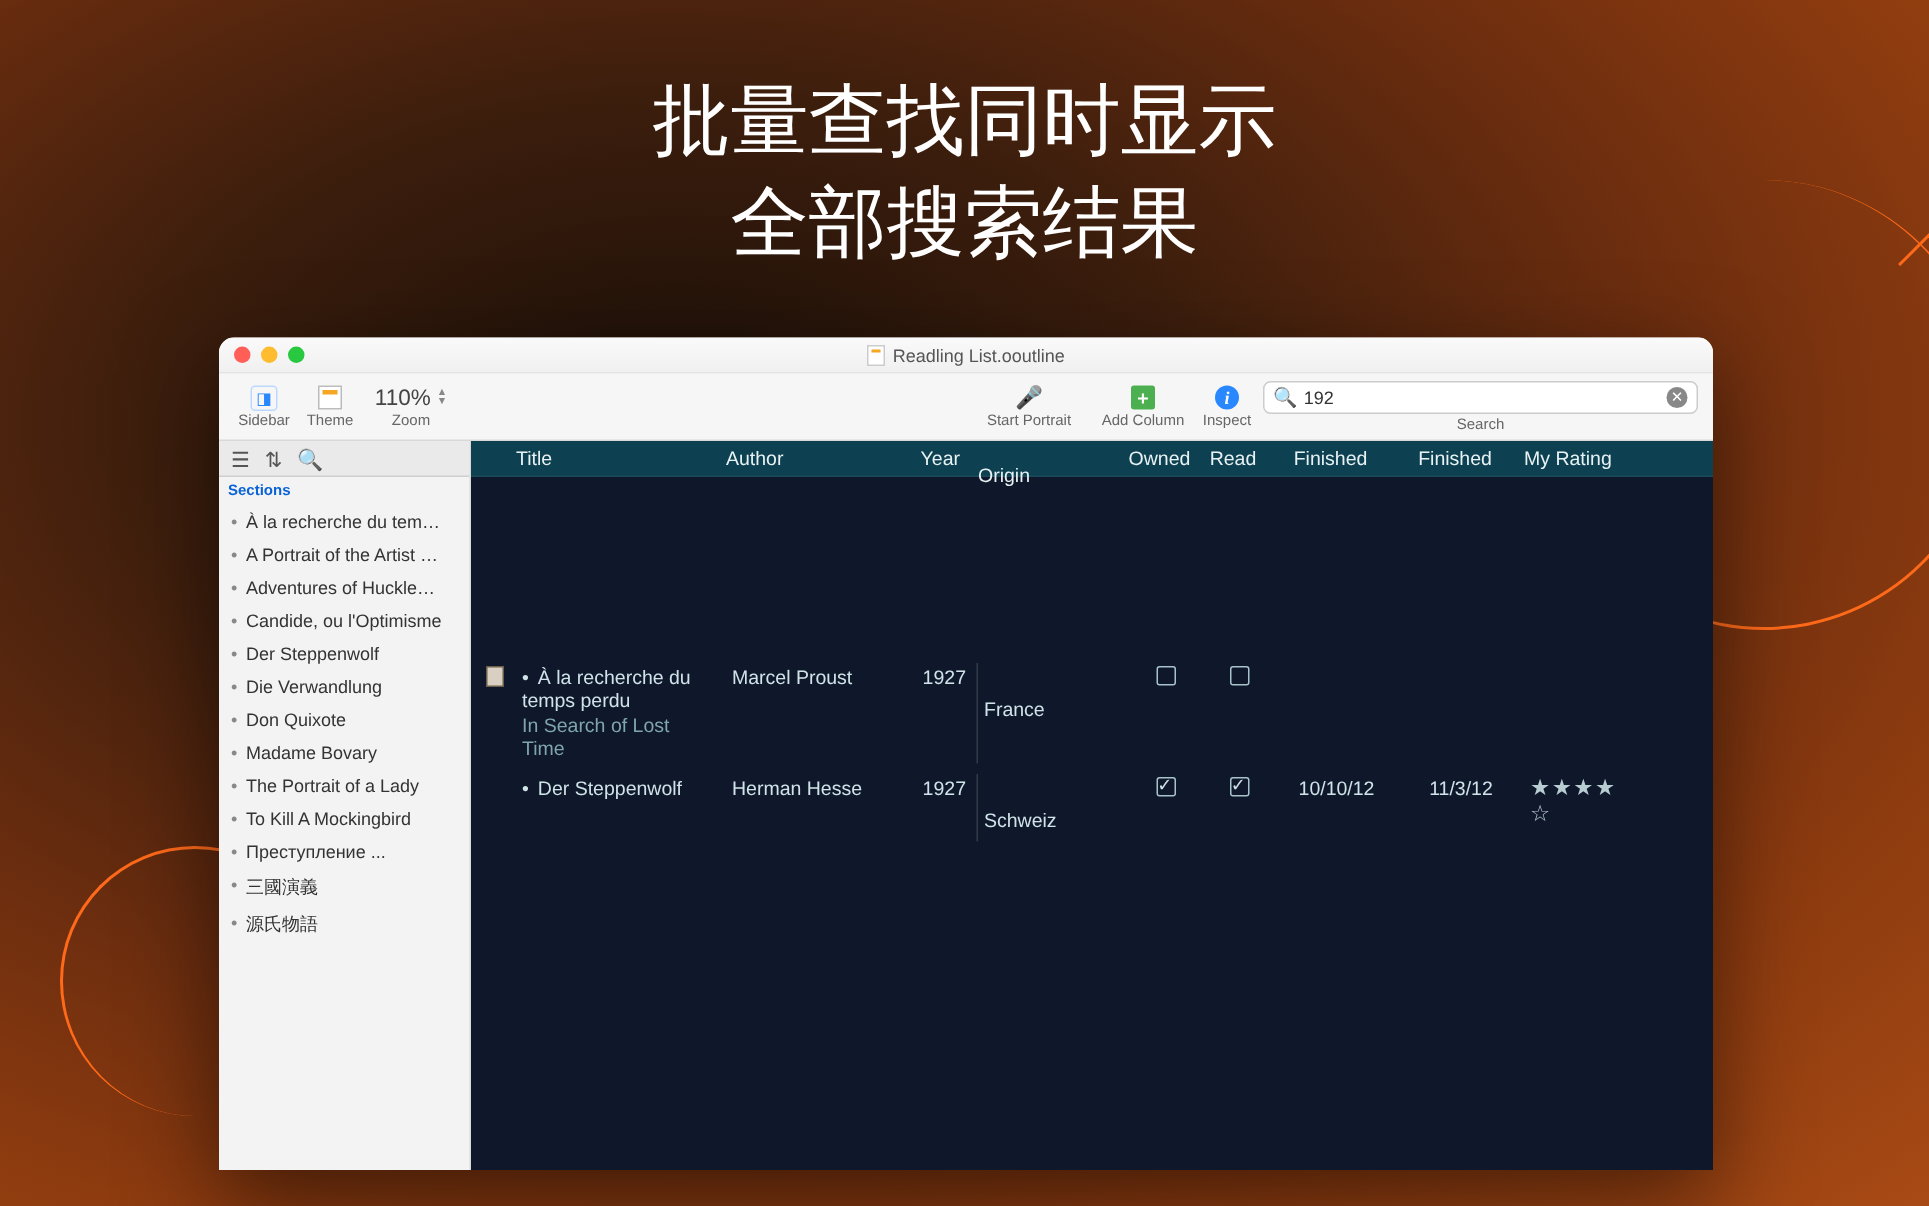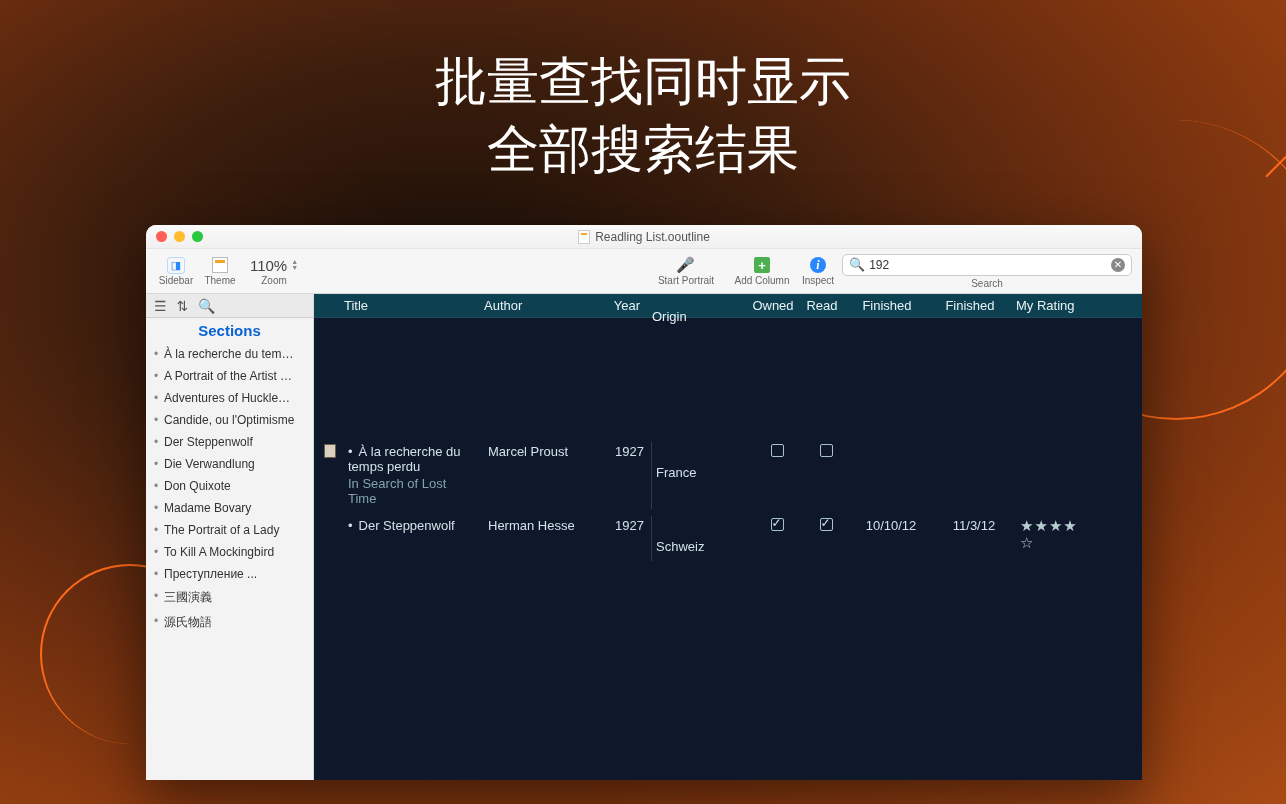--- a/index.html
+++ b/index.html
@@ -57,21 +57,21 @@
 .tb-spacer{flex:1;}
 .zoom-val{font-size:12px;color:#444;display:flex;align-items:center;gap:4px;}
 .search-wrap{display:flex;flex-direction:column;align-items:center;}
 .search-box{width:290px;height:22px;background:#fff;border:1px solid #ccc;border-radius:5px;display:flex;align-items:center;padding:0 6px;font-size:12px;color:#333;}
 .search-box .mag{color:#888;margin-right:4px;font-size:13px;}
 .search-box .x{margin-left:auto;width:14px;height:14px;border-radius:50%;background:#888;color:#fff;display:flex;align-items:center;justify-content:center;font-size:10px;cursor:pointer;}
 .body{flex:1;display:flex;overflow:hidden;}
 .sidebar{width:168px;background:#f3f3f3;border-right:1px solid #d8d8d8;display:flex;flex-direction:column;}
 .sb-tools{height:24px;background:#eaeaea;border-bottom:1px solid #d0d0d0;display:flex;align-items:center;gap:10px;padding:0 8px;color:#555;}
 .sb-tools span{font-size:14px;}
-.sb-header{font-size:15px;color:#0a63d6;font-weight:600;padding:4px 6px;text-align:center;}
+.sb-header{font-size:10px;color:#0a63d6;font-weight:600;padding:4px 6px;}
 .sb-list{flex:1;overflow:hidden;}
 .sb-item{font-size:12px;color:#333;padding:4px 18px 4px 18px;position:relative;white-space:nowrap;overflow:hidden;text-overflow:ellipsis;cursor:pointer;}
 .sb-item::before{content:"•";position:absolute;left:8px;color:#888;}
 .main{flex:1;background:#0f172a;color:#cfe3e8;display:flex;flex-direction:column;}
 .cols{display:flex;font-size:13px;color:#e8f2f4;background:#0d4050;border-bottom:1px solid rgba(255,255,255,0.06);height:24px;align-items:center;}
 .col{padding:0 6px;}
 .c-handle{width:24px;}
 .c-title{width:140px;}
 .c-author{width:120px;}
 .c-year{width:48px;text-align:right;}

